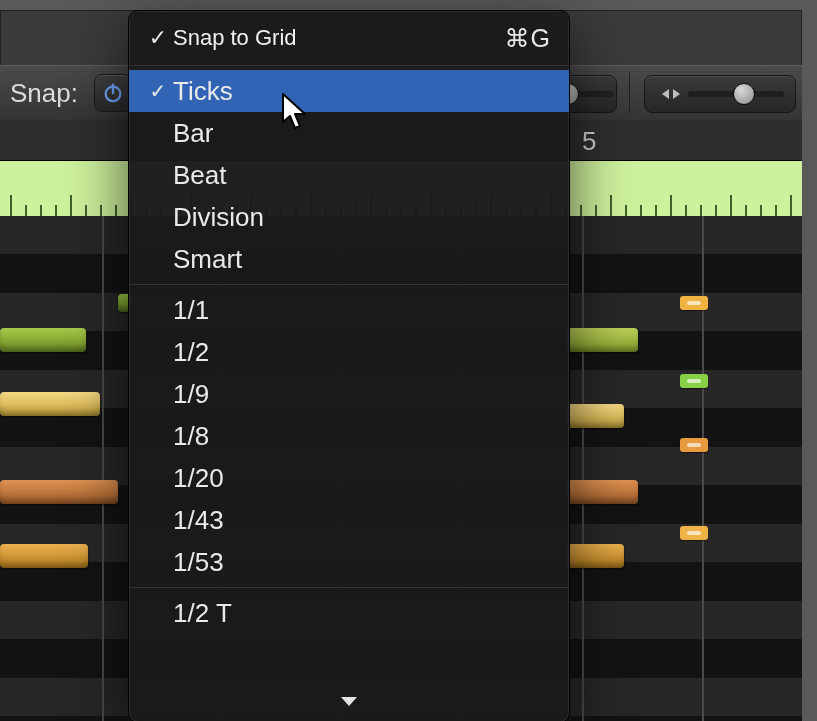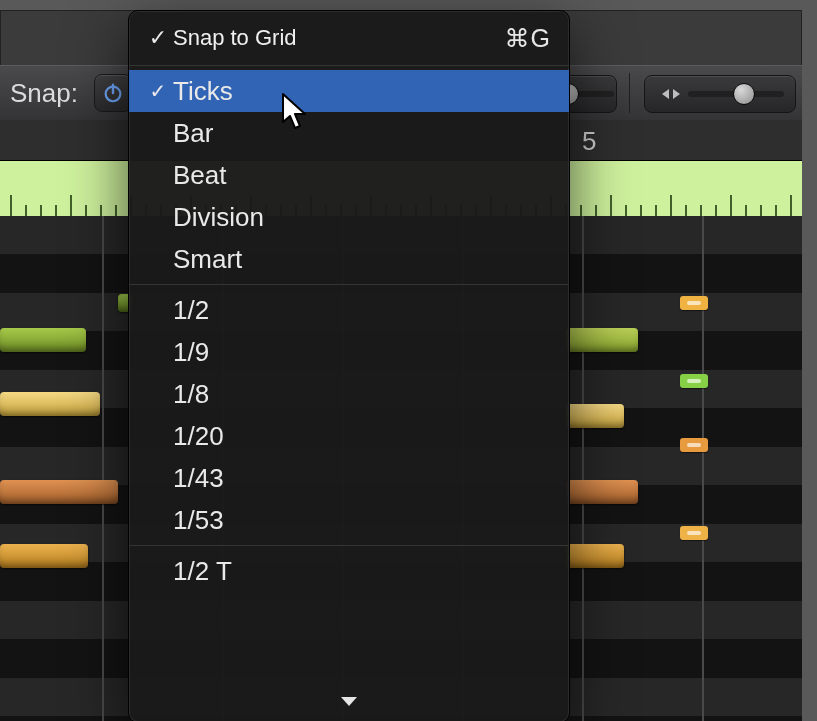--- a/index.html
+++ b/index.html
@@ -295,20 +295,24 @@
         </div>
         <div class="menu-item">
           <span class="check"></span>
           <span>Smart</span>
         </div>
       </div>
       <hr>
       <div class="menu-items">
         <div class="menu-item">
           <span class="check"></span>
+          <span>1/1</span>
+        </div>
+        <div class="menu-item">
+          <span class="check"></span>
           <span>1/2</span>
         </div>
         <div class="menu-item">
           <span class="check"></span>
           <span>1/9</span>
         </div>
         <div class="menu-item">
           <span class="check"></span>
           <span>1/8</span>
         </div>

